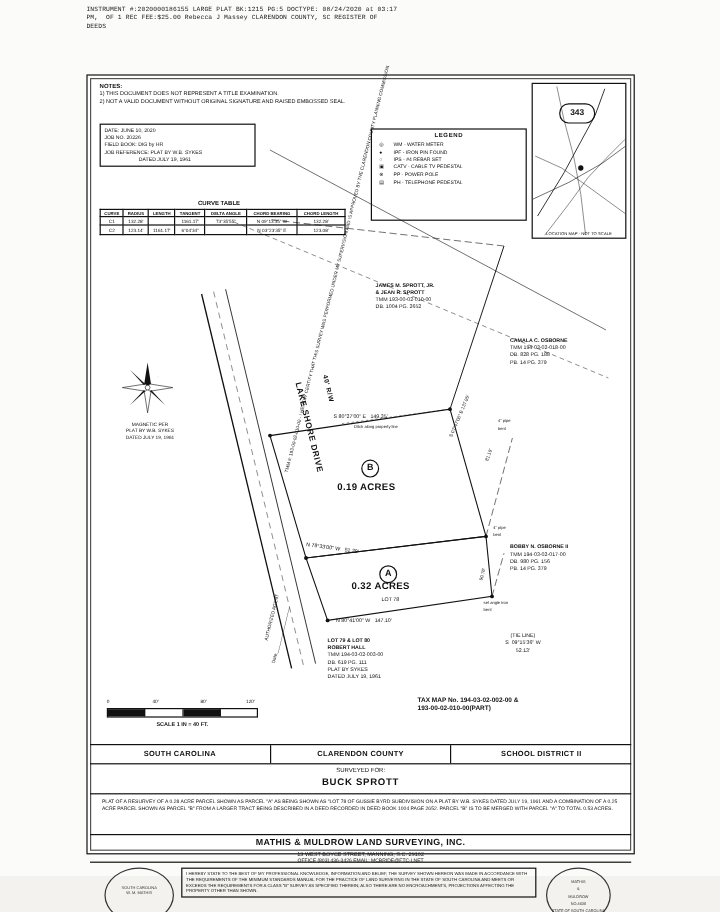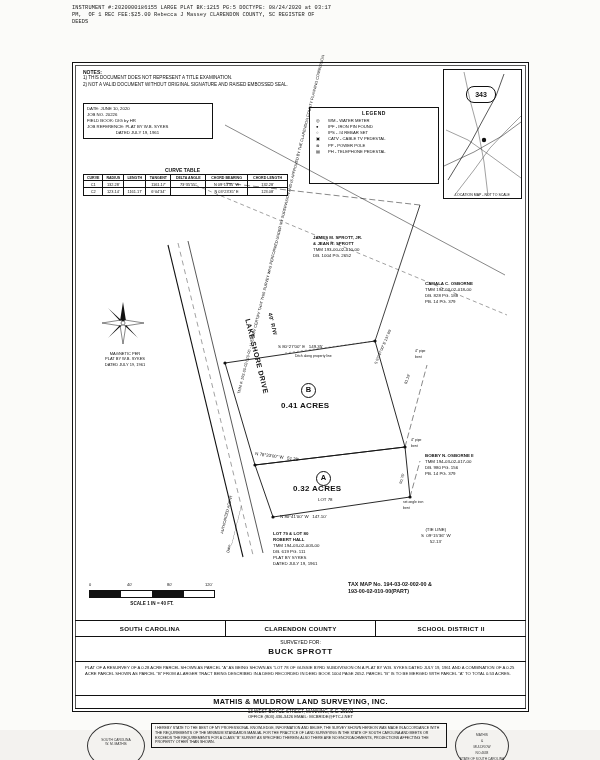--- a/index.html
+++ b/index.html
@@ -289,21 +289,21 @@
 DATED JULY 19, 1961</div>
 
       <div class="rot" style="left:178px;top:255px;transform:rotate(76deg)">LAKE SHORE DRIVE</div>
       <div class="rot" style="left:200px;top:249px;transform:rotate(76deg);font-size:5.5px">40' R/W</div>
 
       <div class="rot-small" style="left:163px;top:330px;transform:rotate(-76deg);width:160px;">TMM #: 193-00-02-010-00 - I HEREBY CERTIFY THAT THIS SURVEY WAS PERFORMED UNDER MY SUPERVISION AND IS APPROVED BY THE CLARENDON COUNTY PLANNING COMMISSION</div>
       <div class="rot-small" style="left:152px;top:489px;transform:rotate(-76deg);">Date___________________</div>
       <div class="rot-small" style="left:146px;top:470px;transform:rotate(-76deg);">AUTHORIZED AGENT</div>
 
       <div class="circmark" style="left:228px;top:320px">B</div>
-      <div class="pl acre" style="left:208px;top:340px">0.41 ACRES</div>
+      <div class="pl acre" style="left:208px;top:340px">0.19 ACRES</div>
       <div class="circmark" style="left:243px;top:408px">A</div>
       <div class="pl acre" style="left:220px;top:423px">0.32 ACRES</div>
       <div class="pl" style="left:245px;top:434px">LOT 78</div>
 
       <div class="pl" style="left:240px;top:172px">
         <div class="bold">JAMES M. SPROTT, JR.</div>
         <div class="bold">&amp; JEAN R. SPROTT</div>
         <div>TMM 193-00-02-010-00</div>
         <div>DB. 1004 PG. 2652</div>
       </div>
@@ -373,21 +373,21 @@
         <div class="c">SCHOOL DISTRICT II</div>
       </div>
 
       <div class="band surveyed" style="top:573px">
         <div class="t1">SURVEYED FOR:</div>
         <div class="t2">BUCK SPROTT</div>
       </div>
 
       <div class="band descband" style="top:598px">PLAT OF A RESURVEY OF A 0.28 ACRE PARCEL SHOWN AS PARCEL "A" AS BEING SHOWN AS "LOT 78 OF GUSSIE BYRD SUBDIVISION ON A PLAT BY W.B. SYKES DATED JULY 19, 1961 AND A COMBINATION OF A 0.25 ACRE PARCEL SHOWN AS PARCEL "B" FROM A LARGER TRACT BEING DESCRIBED IN A DEED RECORDED IN DEED BOOK 1004 PAGE 2652. PARCEL "B" IS TO BE MERGED WITH PARCEL "A" TO TOTAL 0.53 ACRES.</div>
 
-      <div class="band firm" style="top:632px;height:14px;border-bottom:0.8px solid #111;">
+      <div class="band firm" style="top:632px;height:24px;border-bottom:0.8px solid #111;">
         <div class="fname" style="margin-top:1px">MATHIS &amp; MULDROW LAND SURVEYING, INC.</div>
       </div>
       <div style="position:absolute;left:2px;top:646px;width:451px;text-align:center">
         <div class="faddr" style="font-size:4.6px">13 WEST BOYCE STREET,  MANNING, S.C. 29102</div>
         <div class="faddr" style="font-size:4.2px">OFFICE (803) 436-3426          EMAIL: MCBRIDE@FTC-I.NET</div>
       </div>
 
       <div class="cert" style="top:660px;">I HEREBY STATE TO THE BEST OF MY PROFESSIONAL KNOWLEDGE, INFORMATION AND BELIEF, THE SURVEY SHOWN HEREON WAS MADE IN ACCORDANCE WITH THE REQUIREMENTS OF THE MINIMUM STANDARDS MANUAL FOR THE PRACTICE OF LAND SURVEYING IN THE STATE OF SOUTH CAROLINA AND MEETS OR EXCEEDS THE REQUIREMENTS FOR A CLASS "B" SURVEY AS SPECIFIED THEREIN; ALSO THERE ARE NO ENCROACHMENTS, PROJECTIONS AFFECTING THE PROPERTY OTHER THAN SHOWN.</div>
 
       <div class="seal" style="left:14px;top:660px;">

